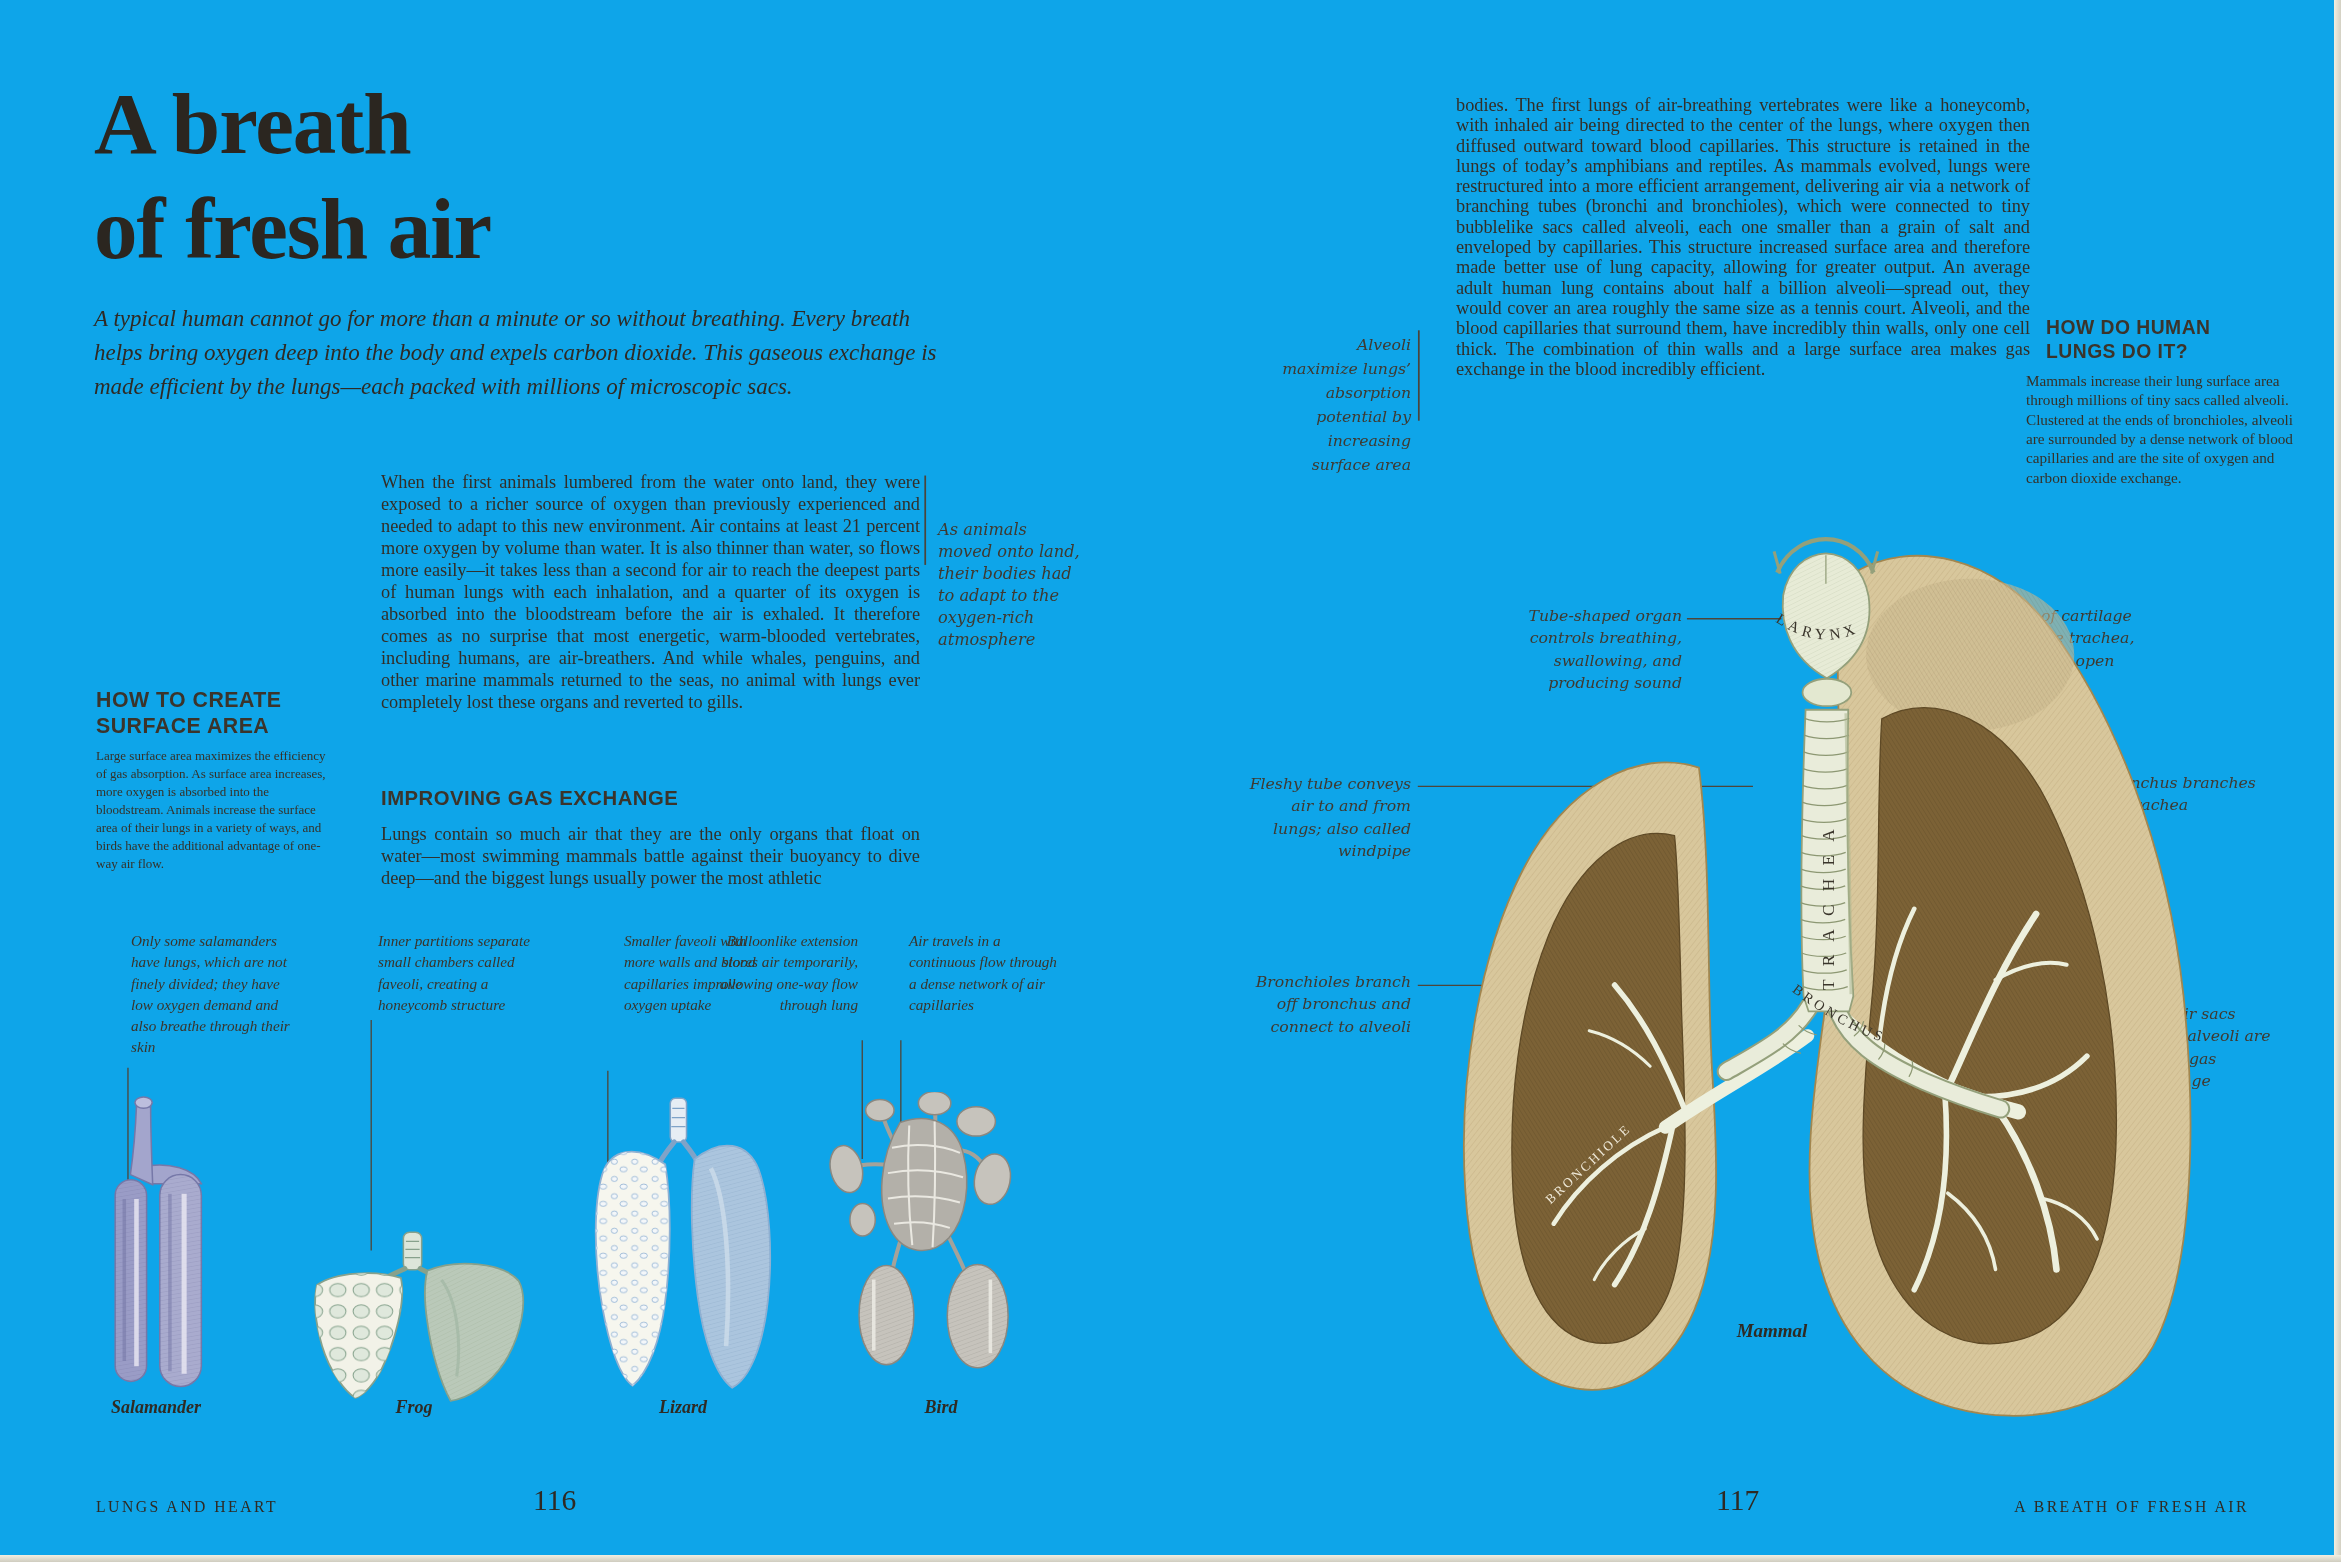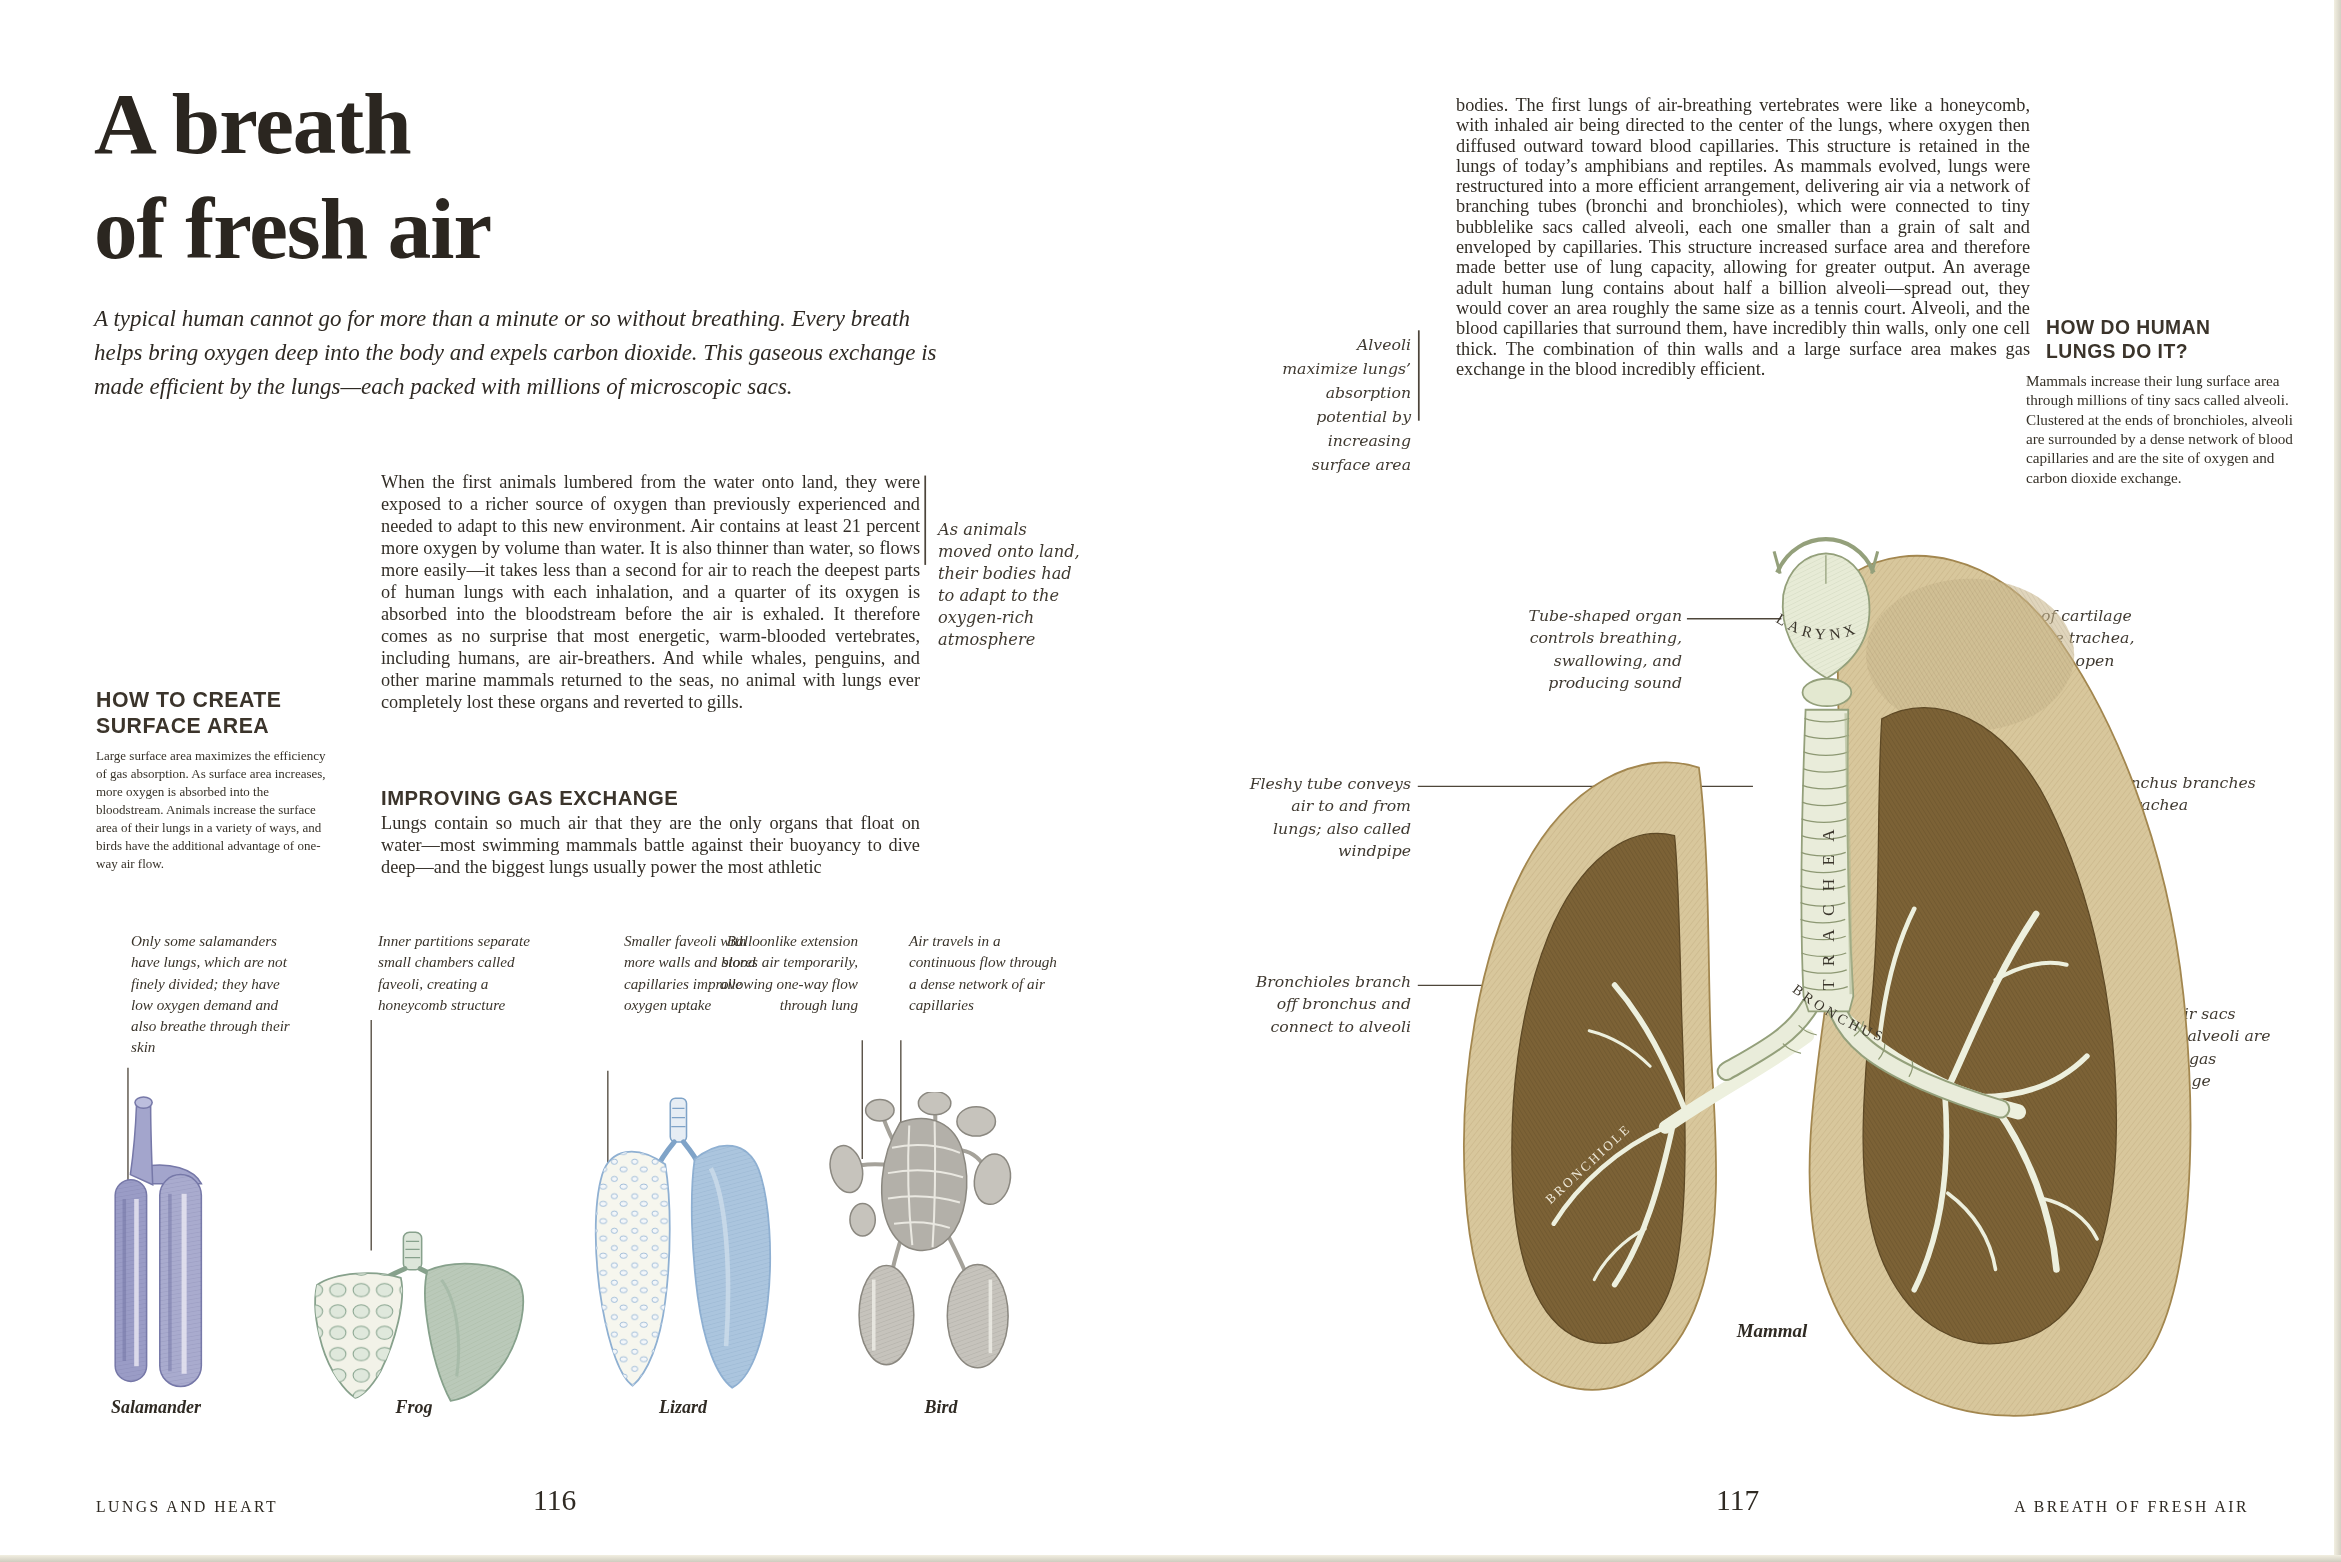--- a/index.html
+++ b/index.html
@@ -1,16 +1,16 @@
 <!DOCTYPE html>
 <html style="font-size:8.1px"><head>
 <meta charset="utf-8">
 <style>
   html,body{margin:0;padding:0;background:#d9d6c9;}
-  .spread{position:relative;width:2342px;height:1563px;background:#ffffff;overflow:hidden;
+  .spread{position:relative;width:2342px;height:1563px;background:#0ea5e9;overflow:hidden;
           font-family:"Liberation Serif",serif;color:#2e2a23;}
   .abs{position:absolute;}
   .title{font-family:"Liberation Serif",serif;font-weight:700;font-size:87px;line-height:105px;
          color:#2b2620;letter-spacing:-1px;}
   .intro{font-family:"Liberation Serif",serif;font-style:italic;font-size:23px;line-height:34px;color:#2f2a24;}
   .body-text{font-size:18.3px;line-height:22px;text-align:justify;color:#332e27;}
   .body-text-r{font-size:18.3px;line-height:20.3px;text-align:justify;color:#332e27;}
   .sans-head{font-family:"Liberation Sans",sans-serif;font-weight:700;color:#3b342b;letter-spacing:0.5px;}
   .sidebar-body{font-size:13px;line-height:18px;color:#363128;}
   .sidebar-body-r{font-size:15.2px;line-height:19.3px;color:#363128;}
@@ -70,21 +70,21 @@
 
   <div class="abs margin-note" style="left:938px;top:472px;width:147px;font-size:16.2px;line-height:22px;margin-top:47px;">As animals moved onto land, their bodies had to adapt to the oxygen-rich atmosphere</div>
 
   <div class="abs" style="left:96px;top:687px;width:239px;">
     <div class="sans-head" style="font-size:21.3px;line-height:26.4px;width:193px;">HOW TO CREATE SURFACE AREA</div>
     <div class="sidebar-body" style="margin-top:7.1px;">Large surface area maximizes the efficiency of gas absorption. As surface area increases, more oxygen is absorbed into the bloodstream. Animals increase the surface area of their lungs in a variety of ways, and birds have the additional advantage of one-way air flow.</div>
   </div>
 
   <div class="abs" style="left:381px;top:786px;width:539px;">
     <div class="sans-head" style="font-size:20.3px;line-height:24.4px;">IMPROVING GAS EXCHANGE</div>
-    <div class="body-text" style="margin-top:2px;">Lungs contain so much air that they are the only organs that float on water—most swimming mammals battle against their buoyancy to dive deep—and the biggest lungs usually power the most athletic</div>
+    <div class="body-text" style="margin-top:13px;">Lungs contain so much air that they are the only organs that float on water—most swimming mammals battle against their buoyancy to dive deep—and the biggest lungs usually power the most athletic</div>
   </div>
 
   <div class="abs caption" style="left:131px;top:930px;width:168px;">Only some salamanders have lungs, which are not finely divided; they have low oxygen demand and also breathe through their skin</div>
   <div class="abs caption" style="left:378px;top:930px;width:183px;font-family:Liberation Serif, serif;">Inner partitions separate small chambers called faveoli, creating a honeycomb structure</div>
   <div class="abs caption" style="left:624px;top:930px;width:137px;">Smaller faveoli with more walls and blood capillaries improve oxygen uptake</div>
   <div class="abs caption ta-r" style="left:711px;top:930px;width:147px;">Balloonlike extension stores air temporarily, allowing one-way flow through lung</div>
   <div class="abs caption" style="left:909px;top:930px;width:152px;">Air travels in a continuous flow through a dense network of air capillaries</div>
 
   <div class="abs animal-name" style="left:95px;top:1397px;width:122px;">Salamander</div>
   <div class="abs animal-name" style="left:353px;top:1397px;width:122px;">Frog</div>

